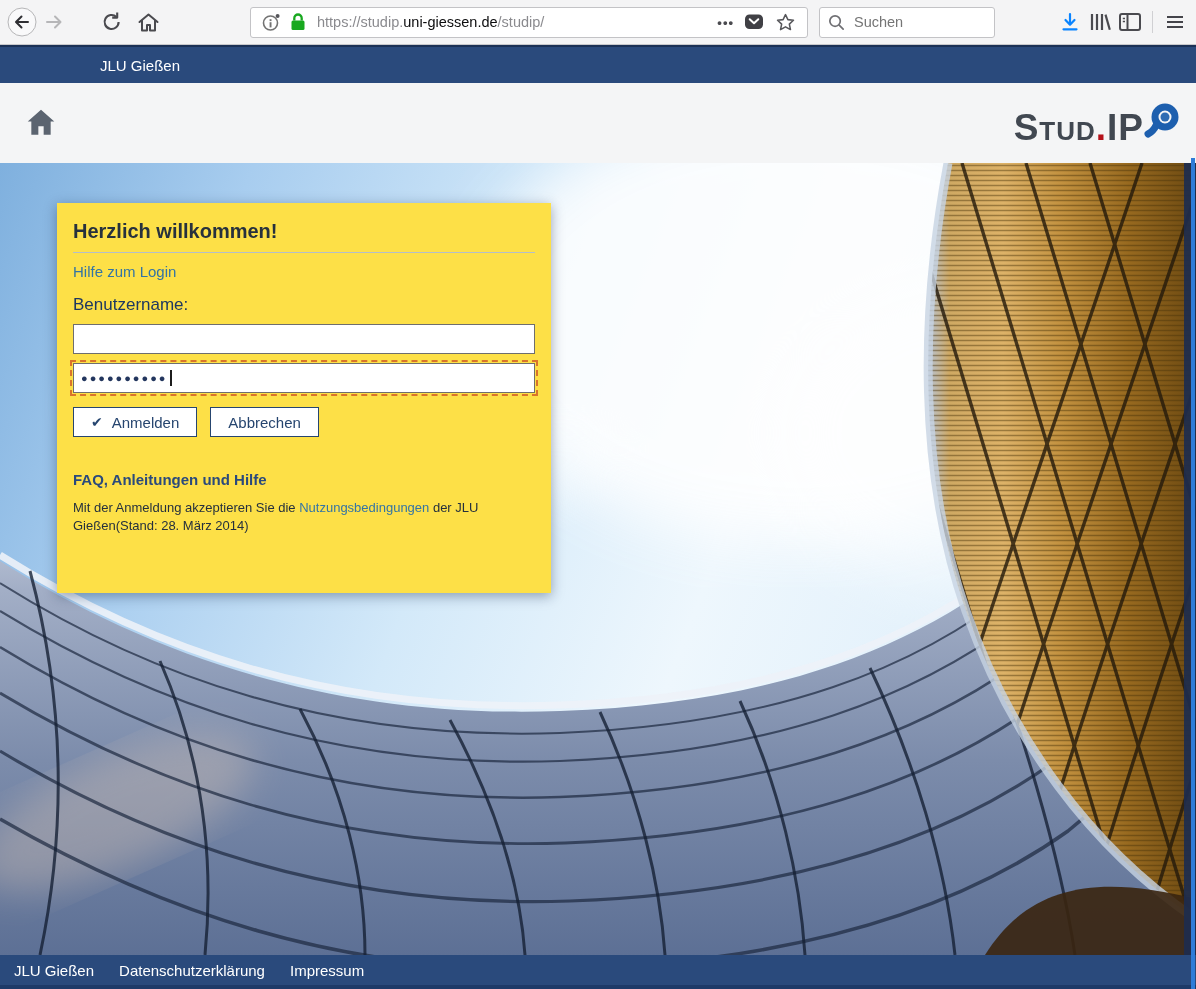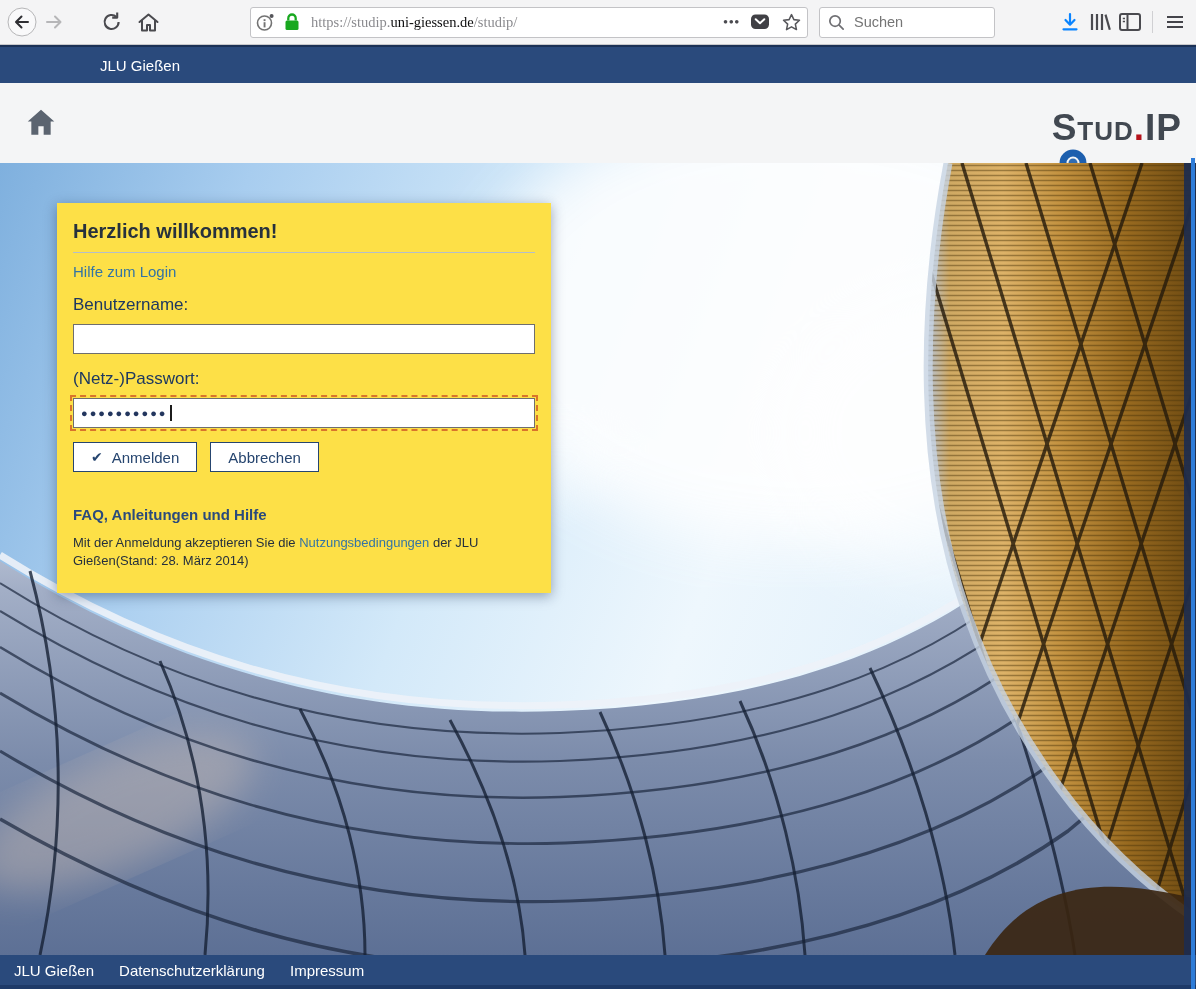--- a/index.html
+++ b/index.html
@@ -9,42 +9,42 @@
     -webkit-font-smoothing:antialiased;
   }
   
   .chrome{position:absolute;top:0;left:0;width:1196px;height:45px;background:#f4f4f5;
     border-bottom:1px solid #c9c9cb;box-sizing:border-box;display:flex;align-items:center;}
   .tool-btn{width:32px;height:32px;display:flex;align-items:center;justify-content:center;flex:none;}
   .back-btn{margin-left:6px;}
   .reload-btn{margin-left:26px;}
   .home-btn{margin-left:4px;}
   .urlbar{margin-left:86px;width:558px;height:31px;background:#fff;border:1px solid #c3c3c6;
-    border-radius:3px;display:flex;align-items:center;padding:0 4px;box-sizing:border-box;flex:none;font-family:Liberation Serif, serif;}
+    border-radius:3px;display:flex;align-items:center;padding:0 10px;box-sizing:border-box;flex:none;}
   .urlbar .url-text{font-size:14.5px;color:#8a8a8e;margin-left:8px;white-space:nowrap;flex:1;overflow:hidden;}
   .urlbar .url-domain{color:#0c0c0d;}
   .url-actions{display:flex;align-items:center;gap:10px;margin-left:6px;}
   .dots3{font-size:13px;color:#4a4a4f;letter-spacing:1px;font-weight:bold;}
   .searchbar{margin-left:11px;width:176px;height:31px;background:#fff;border:1px solid #c3c3c6;
     border-radius:3px;display:flex;align-items:center;padding:0 7px;box-sizing:border-box;flex:none;}
   .searchbar input{border:none;outline:none;width:120px;font-size:14.5px;color:#6d28d9;
     font-family:"Liberation Sans",sans-serif;margin-left:6px;background:transparent;}
   .searchbar input::placeholder{color:#757575;}
   .chrome-right{display:flex;align-items:center;margin-left:auto;margin-right:6px;}
   .chrome-right .tool-btn{width:30px;}
   .vsep{width:1px;height:22px;background:#d0d0d3;margin:0 7px;}
   
   .topbar{position:absolute;top:45px;left:0;width:1196px;height:38px;background:#2a4a7c;
     border-top:2px solid #1b3156;box-sizing:border-box;}
   .topbar .brand{position:absolute;left:100px;top:50%;transform:translateY(-50%);
     color:#ffffff;font-size:15px;}
   
   .siteheader{position:absolute;top:83px;left:0;width:1196px;height:80px;background:#f4f5f6;}
   .home-link{position:absolute;left:24px;top:22px;width:34px;height:34px;cursor:pointer;}
-  .logo{position:absolute;right:14px;top:22px;display:flex;align-items:flex-start;flex-direction:column;}
+  .logo{position:absolute;right:14px;top:22px;display:flex;align-items:flex-start;}
   .logo-text{font-size:37px;font-weight:bold;color:#414851;font-variant:small-caps;
     letter-spacing:1px;line-height:46px;}
   .logo-dot{color:#b5121b;}
   .logo-swirl{margin-left:-4px;margin-top:-4px;}
   
   .photo{position:absolute;top:163px;left:0;width:1196px;height:792px;}
   .photo svg{display:block;}
   
   .card{position:absolute;left:57px;top:40px;width:494px;height:390px;background:#fde047;
     box-shadow:0 3px 12px rgba(15,35,70,.40);box-sizing:border-box;padding:17px 16px 0 16px;}
@@ -275,21 +275,20 @@
     <path d="M985,792 C1030,720 1100,712 1196,736 L1196,792 Z" fill="#3a250f" opacity="0.9"></path>
 
     <rect x="1184" y="0" width="12" height="792" fill="#1d2c4e" opacity="0.92"></rect>
   </svg>
 
   <div class="card">
     <h1>Herzlich willkommen!</h1>
     <div class="help-link">Hilfe zum Login</div>
     <div class="field-label">Benutzername:</div>
     <input type="text" class="text-input" value="" style="">
-    <div class="field-label">(Netz-)Passwort:</div>
     <div class="pw-wrap">
       <input type="text" class="text-input" value="●●●●●●●●●●" style="">
       <div class="caret"></div>
     </div>
     <div class="btn-row">
       <button class="btn">
         <span class="chk">✔</span>
         <span>Anmelden</span>
       </button>
       <button class="btn">

